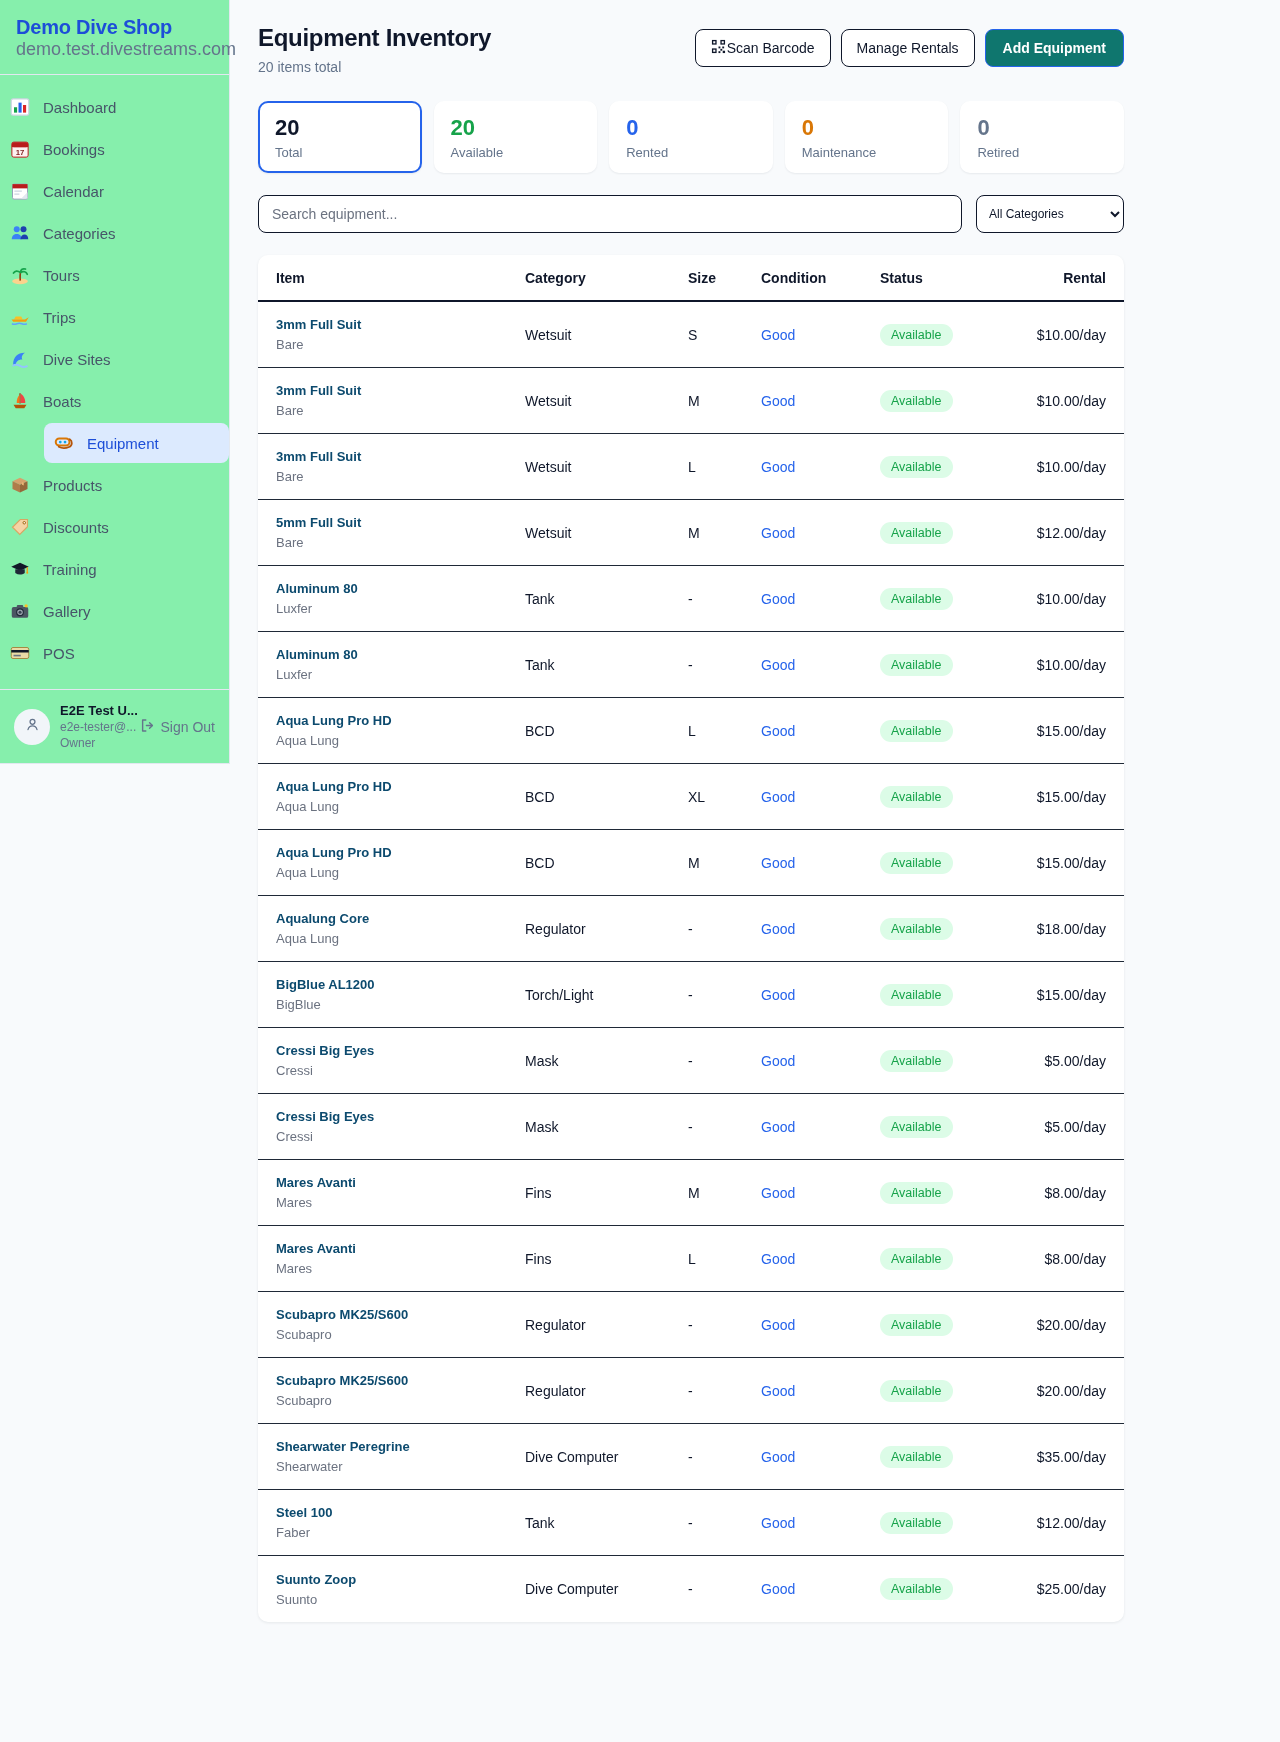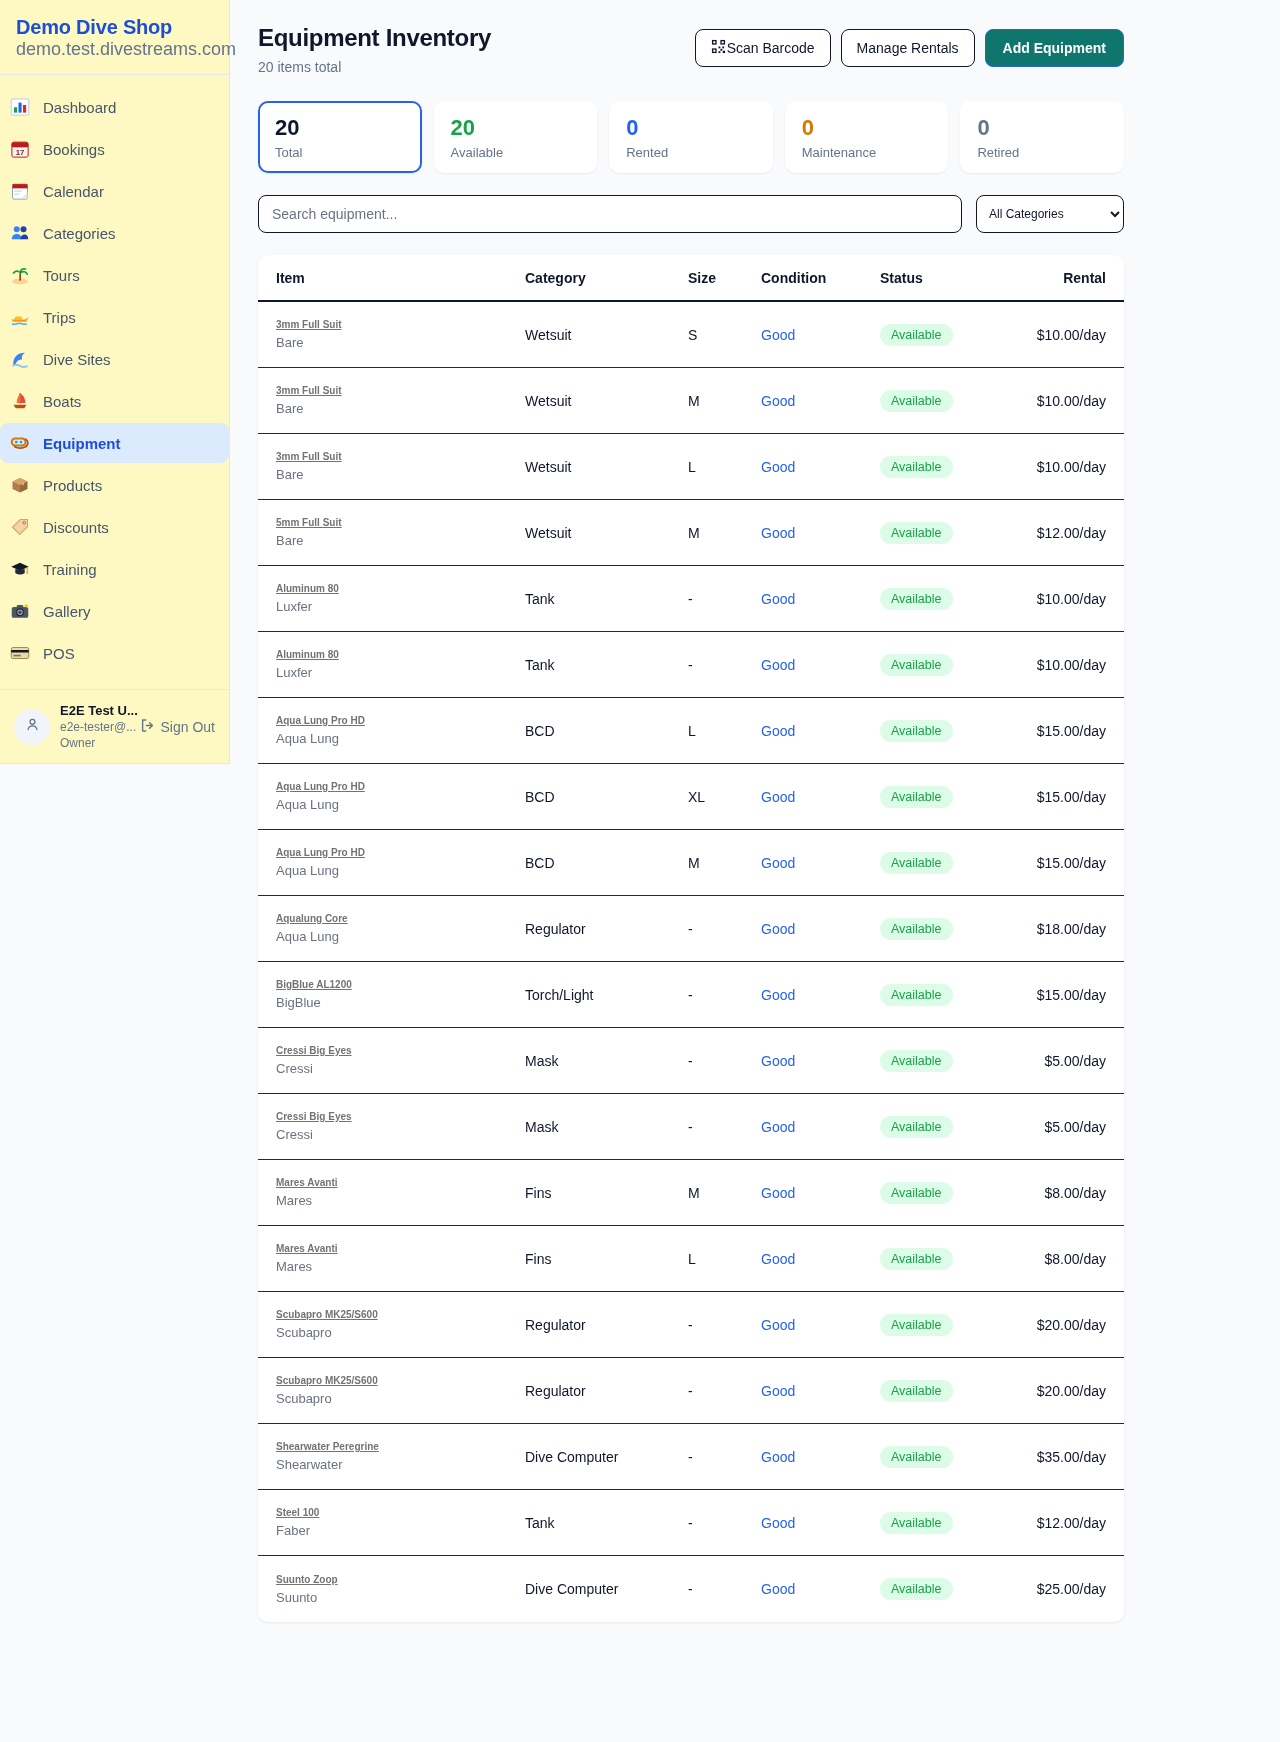--- a/index.html
+++ b/index.html
@@ -7,33 +7,33 @@
   body {
     width:1280px; min-height:1742px;
     background:#f8fafc;
     font-family:"Liberation Sans","DejaVu Sans",sans-serif;
     color:#0f172a;
   }
   .app { display:flex; align-items:flex-start; }
 
   
   aside {
-    width:230px; background:#fef9c3; flex:0 0 230px;
+    width:230px; background:#86efac; flex:0 0 230px;
     border-right:1px solid #e2e8f0; border-bottom:1px solid #e2e8f0;
   }
   .side-head { padding:16px 16px 14px; border-bottom:1px solid #e2e8f0; }
   .shop-title { color:#1d4ed8; font-weight:bold; font-size:20px; letter-spacing:-0.2px; }
   .shop-domain { color:#64748b; font-size:18px; }
   .nav-wrap { padding:12px 0 8px; }
   .nav-item {
     display:flex; align-items:center; gap:13px;
     padding:10px 10px; margin-bottom:2px;
     border-radius:8px; color:#475569; font-size:15px; cursor:pointer;
   }
-  .nav-item.active { background:#dceafe; color:#1d4ed8; font-weight:700; }
+  .nav-item.active { background:#dceafe; color:#1d4ed8; font-weight:400;margin-left:44px; }
   .nav-icon { width:20px; height:20px; display:inline-flex; }
   .nav-icon svg { width:20px; height:20px; display:block; }
   .side-user {
     border-top:1px solid #e2e8f0; margin-top:6px;
     padding:13px 14px; display:flex; align-items:center; gap:10px;
   }
   .avatar {
     width:36px; height:36px; border-radius:50%; background:#f1f5f9;
     display:flex; align-items:center; justify-content:center; flex:0 0 36px;
   }
@@ -83,21 +83,21 @@
   .trow {
     display:grid;
     grid-template-columns:249px 163px 73px 119px 130px 1fr;
     align-items:center; padding:0 18px;
   }
   .thead { height:47px; border-bottom:2px solid #0f172a; }
   .thead .tcell { font-size:14px; font-weight:700; color:#0f172a; }
   .tcell.rental-col { text-align:right; }
   .drow { border-bottom:1px solid #1f2937; padding-top:13px; padding-bottom:13px; min-height:66px; }
   .drow:last-child { border-bottom:none; }
-  .item-name { color:#737373; font-weight:600; font-size:10px; cursor:pointer;text-decoration:underline; }
+  .item-name { color:#0c4a6e; font-weight:600; font-size:13px; cursor:pointer; }
   .item-brand { color:#6b7280; font-size:13px; margin-top:5px; }
   .cell-text { font-size:14px; color:#0f172a; }
   .cond-link { font-size:14px; color:#2563eb; cursor:pointer; }
   .badge {
     display:inline-block; background:#dcfce7; color:#16a34a;
     font-size:12.5px; padding:4px 11px; border-radius:999px;
   }
   .rental-cell { font-size:14px; color:#0f172a; text-align:right; }
 </style>
 </head>

